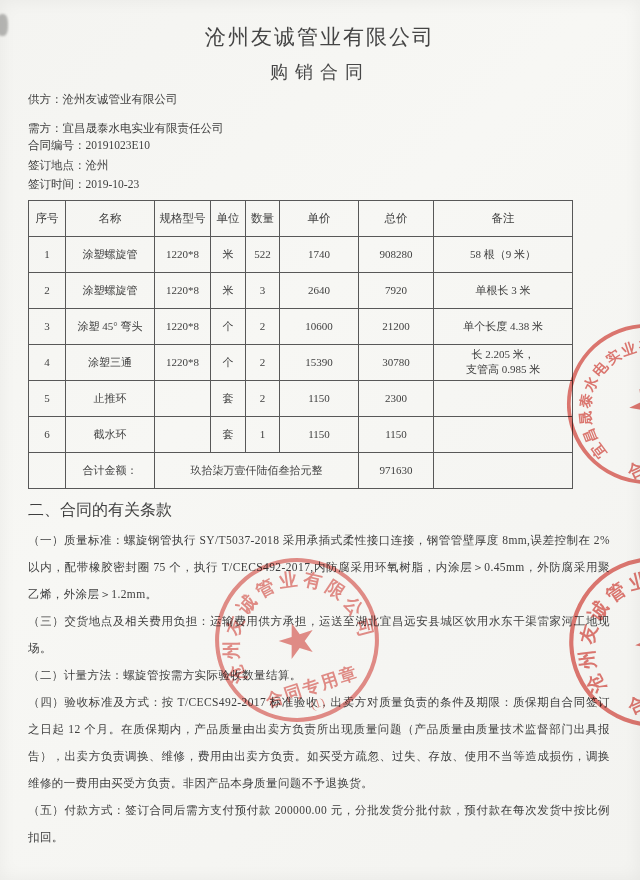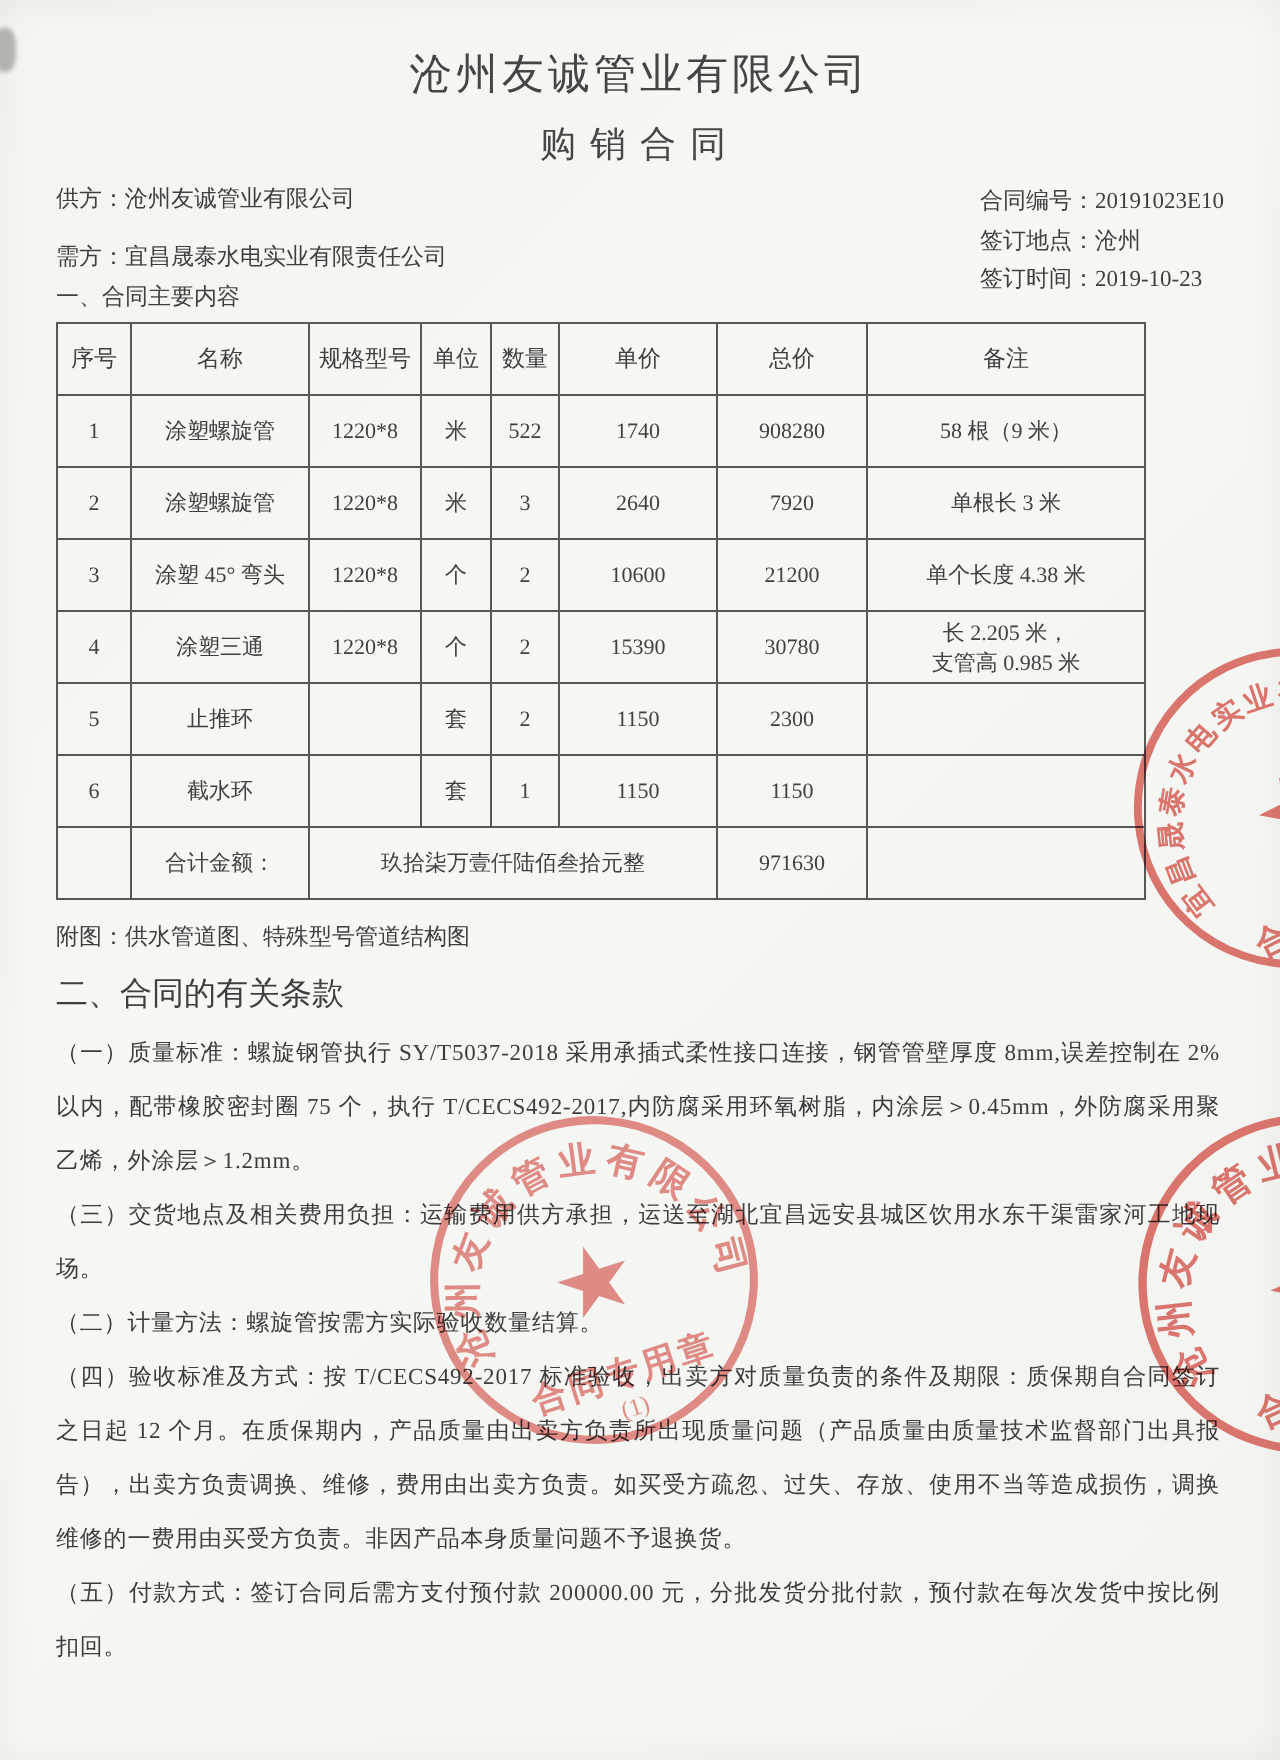--- a/index.html
+++ b/index.html
@@ -11,21 +11,21 @@
     padding:23px 28px 0 28px;
     background:linear-gradient(135deg,#f4f4f1 0%,#f7f7f4 40%,#f3f3f0 100%);
     overflow:hidden;
     font-family:"Liberation Serif","DejaVu Serif",serif;
     color:#3f3f3f;
     box-shadow:inset 0 0 18px rgba(0,0,0,0.05);
   }
   .smudge{position:absolute;left:-3px;top:14px;width:11px;height:22px;background:#6a6a68;opacity:.45;border-radius:40%;filter:blur(1px);}
   h1.company{margin:0;text-align:center;font-size:21px;font-weight:400;letter-spacing:2px;color:#454545;}
   h2.doctitle{margin:9px 0 0 0;text-align:center;font-size:18px;font-weight:400;letter-spacing:7px;color:#474747;}
-  .meta{display:flex;justify-content:space-between;margin-top:8px;font-size:11.5px;}
+  .meta{display:flex;justify-content:space-between;margin-top:8px;font-size:11.5px;flex-direction:column;}
   .meta-left p{margin:0;}
   .meta-left .gap{margin-top:14px;}
   .meta-left .sec1{margin-top:5px;}
   .meta-right p{margin:0;line-height:19.5px;}
   table.items{border-collapse:collapse;margin-top:5px;table-layout:fixed;width:544px;}
   table.items th,table.items td{
     border:1px solid #585858;
     font-weight:400;
     font-size:11px;
     text-align:center;
@@ -67,21 +67,20 @@
 <div class="page" style="color: rgb(63, 63, 63);">
   <div class="smudge"></div>
 
   <h1 class="company">沧州友诚管业有限公司</h1>
   <h2 class="doctitle">购销合同</h2>
 
   <div class="meta">
     <div class="meta-left">
       <p><span>供方：</span><span>沧州友诚管业有限公司</span></p>
       <p class="gap"><span>需方：</span><span>宜昌晟泰水电实业有限责任公司</span></p>
-      <p class="sec1">一、合同主要内容</p>
     </div>
     <div class="meta-right">
       <p><span>合同编号：</span><span>20191023E10</span></p>
       <p><span>签订地点：</span><span>沧州</span></p>
       <p><span>签订时间：</span><span>2019-10-23</span></p>
     </div>
   </div>
 
   <table class="items">
     <colgroup>
@@ -174,21 +173,20 @@
         <td></td>
         <td>合计金额：</td>
         <td colspan="4">玖拾柒万壹仟陆佰叁拾元整</td>
         <td>971630</td>
         <td></td>
       </tr>
     </tbody>
   </table>
 
 
-  <p class="attach">附图：供水管道图、特殊型号管道结构图</p>
   <p class="sec2">二、合同的有关条款</p>
 
   <div class="clauses">
       <p>（一）质量标准：螺旋钢管执行 SY/T5037-2018 采用承插式柔性接口连接，钢管管壁厚度 8mm,误差控制在 2%以内，配带橡胶密封圈 75 个，执行 T/CECS492-2017,内防腐采用环氧树脂，内涂层＞0.45mm，外防腐采用聚乙烯，外涂层＞1.2mm。</p>
       <p>（三）交货地点及相关费用负担：运输费用供方承担，运送至湖北宜昌远安县城区饮用水东干渠雷家河工地现场。</p>
       <p>（二）计量方法：螺旋管按需方实际验收数量结算。</p>
       <p>（四）验收标准及方式：按 T/CECS492-2017 标准验收，出卖方对质量负责的条件及期限：质保期自合同签订之日起 12 个月。在质保期内，产品质量由出卖方负责所出现质量问题（产品质量由质量技术监督部门出具报告），出卖方负责调换、维修，费用由出卖方负责。如买受方疏忽、过失、存放、使用不当等造成损伤，调换维修的一费用由买受方负责。非因产品本身质量问题不予退换货。</p>
       <p>（五）付款方式：签订合同后需方支付预付款 200000.00 元，分批发货分批付款，预付款在每次发货中按比例扣回。</p>
     </div>
 

